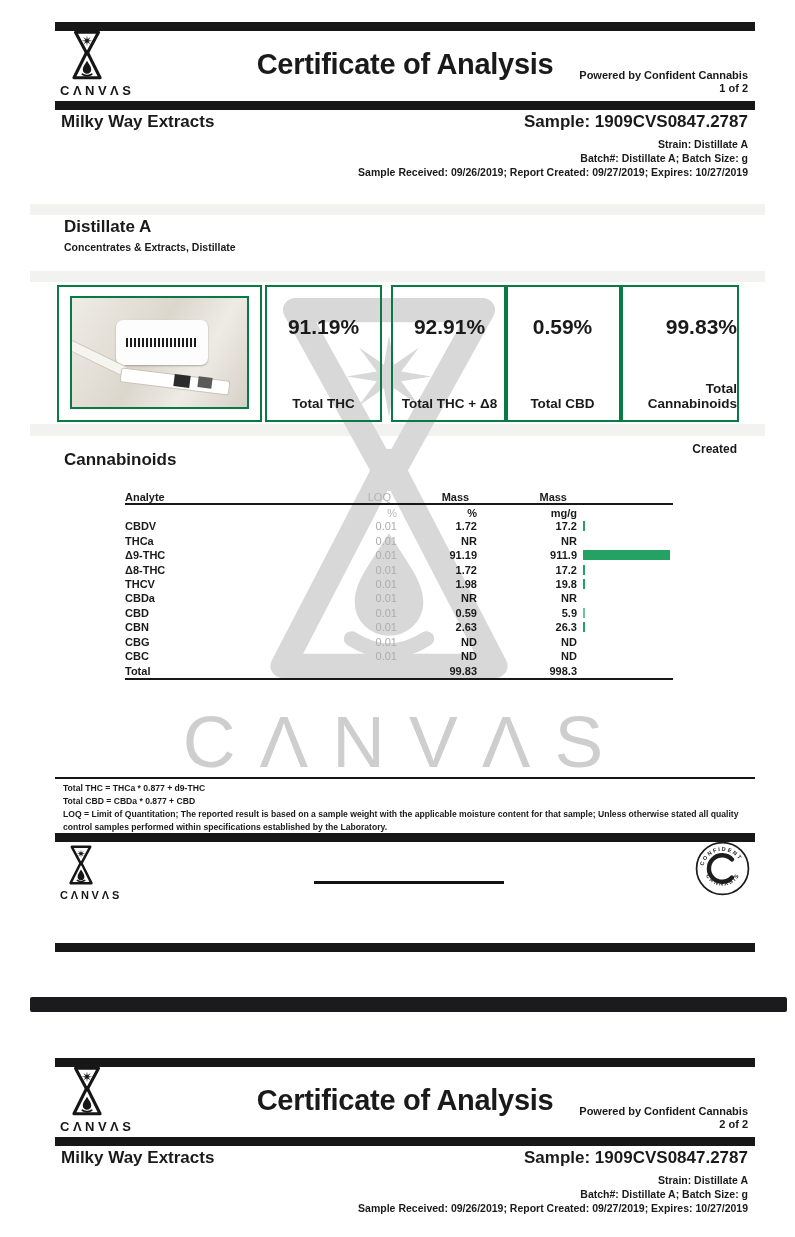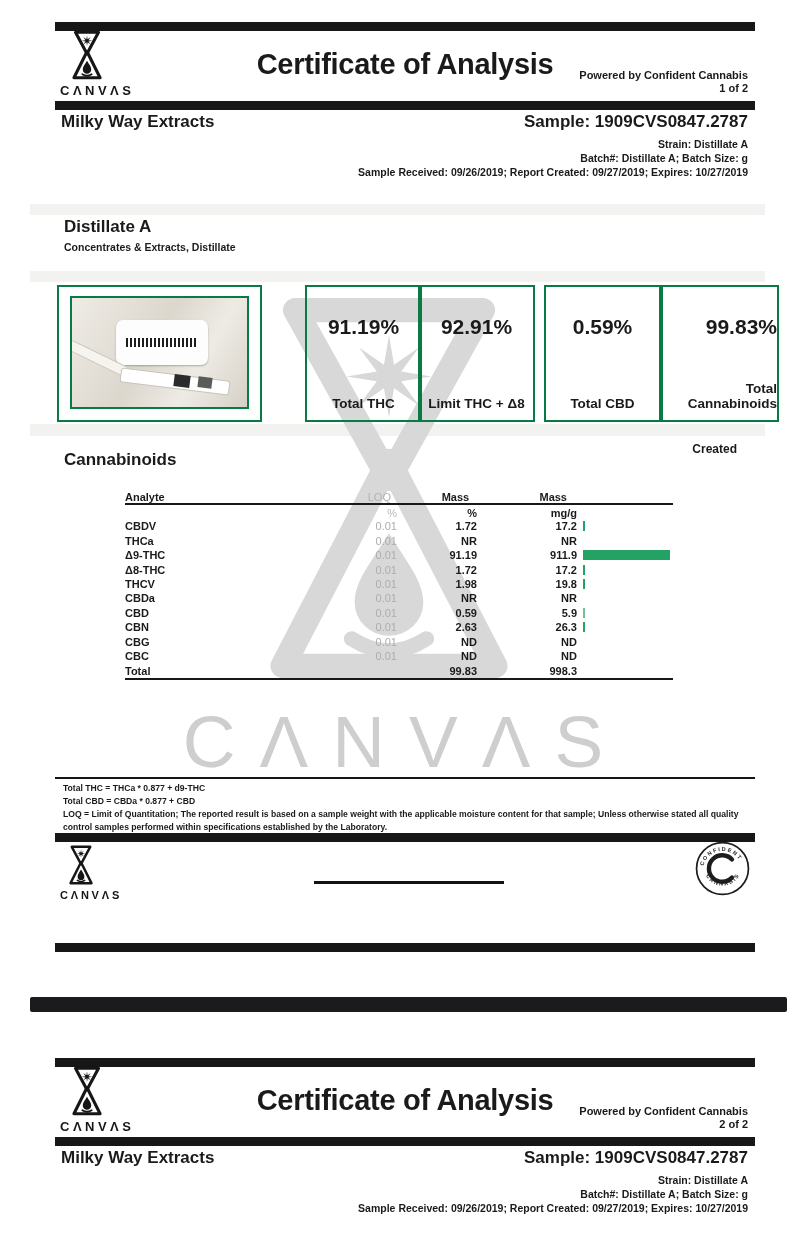--- a/index.html
+++ b/index.html
@@ -41,22 +41,22 @@
   .photo-inner{position:absolute;left:11px;top:9px;width:175px;height:109px;border:2px solid var(--green,#0a7a44);
       background:linear-gradient(120deg,#efece6,#dcd7cd 45%,#eeebe5 70%,#d6d1c7);overflow:hidden;}
   .barcode-card{position:absolute;left:44px;top:22px;width:92px;height:45px;background:#fdfdfd;border-radius:7px;
       box-shadow:0 1px 2px rgba(0,0,0,.28);}
   .barcode{position:absolute;left:10px;top:18px;width:72px;height:9px;
       background:repeating-linear-gradient(90deg,#1c1c1c 0 2px,transparent 2px 4px);}
   .syringe-tube{position:absolute;left:-8px;top:58px;width:78px;height:9px;background:#f6f4ef;border:1px solid #cfcabf;border-radius:4px;transform:rotate(26deg);}
   .syringe-body{position:absolute;left:48px;top:76px;width:108px;height:13px;background:#fff;border:1px solid #c9c4ba;border-radius:3px;transform:rotate(7deg);}
   .syringe-dark1{position:absolute;left:102px;top:77px;width:16px;height:12px;background:#2b2b2b;transform:rotate(7deg);}
   .syringe-dark2{position:absolute;left:126px;top:79px;width:14px;height:11px;background:#5a5a58;transform:rotate(7deg);}
-  .stat-box{position:absolute;top:285px;width:113px;height:133px;border:2px solid var(--green,#0a7a44);z-index:2;text-align:center;margin-left:40px;}
-  .stat-1{left:265px;} .stat-2{left:378px;} .stat-3{left:504px;} .stat-4{left:621px;width:114px;text-align:right;}
+  .stat-box{position:absolute;top:285px;width:113px;height:133px;border:2px solid var(--green,#0a7a44);z-index:2;text-align:center;}
+  .stat-1{left:265px;} .stat-2{left:391px;} .stat-3{left:504px;} .stat-4{left:621px;width:114px;text-align:right;}
   .stat-value{margin-top:28px;font-size:21px;font-weight:700;}
   .stat-label{position:absolute;bottom:9px;left:0;right:0;font-size:13.5px;font-weight:700;line-height:15px;}
 
   
   .cann-heading{position:absolute;left:64px;top:450px;font-size:17px;font-weight:700;z-index:2;}
   .cann-status{position:absolute;right:58px;top:442px;font-size:12px;font-weight:700;z-index:2;}
   .cann-table{position:absolute;left:125px;top:487px;width:548px;z-index:2;font-size:11px;}
   .thead{display:flex;height:16px;border-bottom:2.5px solid #181818;font-weight:700;align-items:flex-end;}
   .tunits{display:flex;height:13px;align-items:center;font-weight:700;margin-top:1px;}
   .trow{display:flex;height:14.45px;align-items:center;}
@@ -154,21 +154,21 @@
       <div class="syringe-dark2"></div>
     </div>
   </div>
 
   <div class="stat-box stat-1">
     <div class="stat-value">91.19%</div>
     <div class="stat-label">Total THC</div>
   </div>
   <div class="stat-box stat-2">
     <div class="stat-value">92.91%</div>
-    <div class="stat-label">Limit THC + Δ8</div>
+    <div class="stat-label">Total THC + Δ8</div>
   </div>
   <div class="stat-box stat-3">
     <div class="stat-value">0.59%</div>
     <div class="stat-label">Total CBD</div>
   </div>
   <div class="stat-box stat-4">
     <div class="stat-value">99.83%</div>
     <div class="stat-label">Total Cannabinoids</div>
   </div>
 

